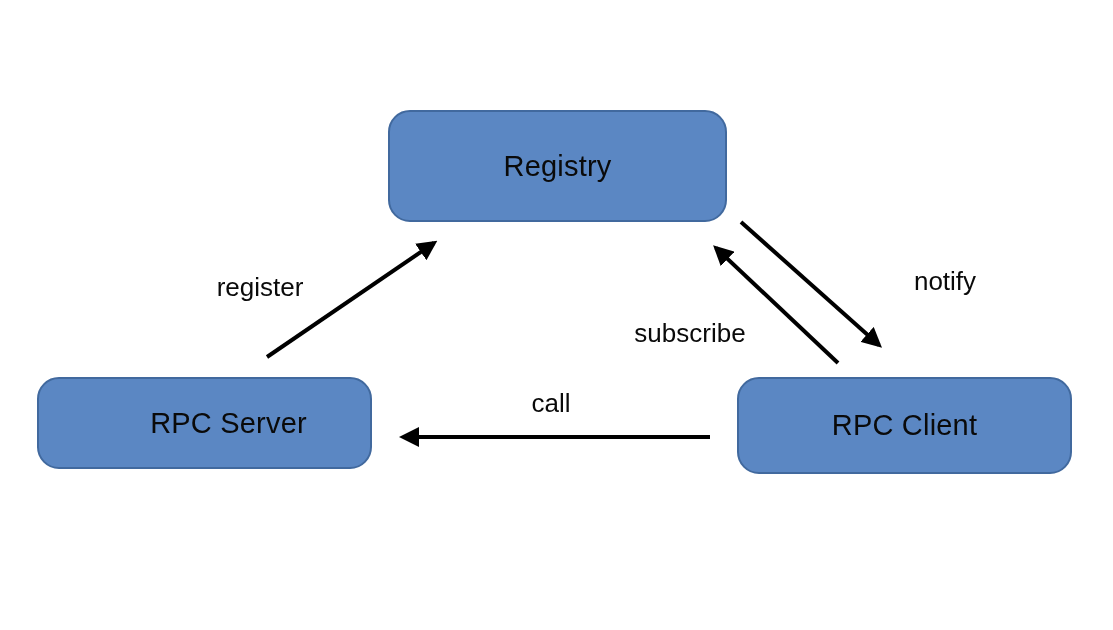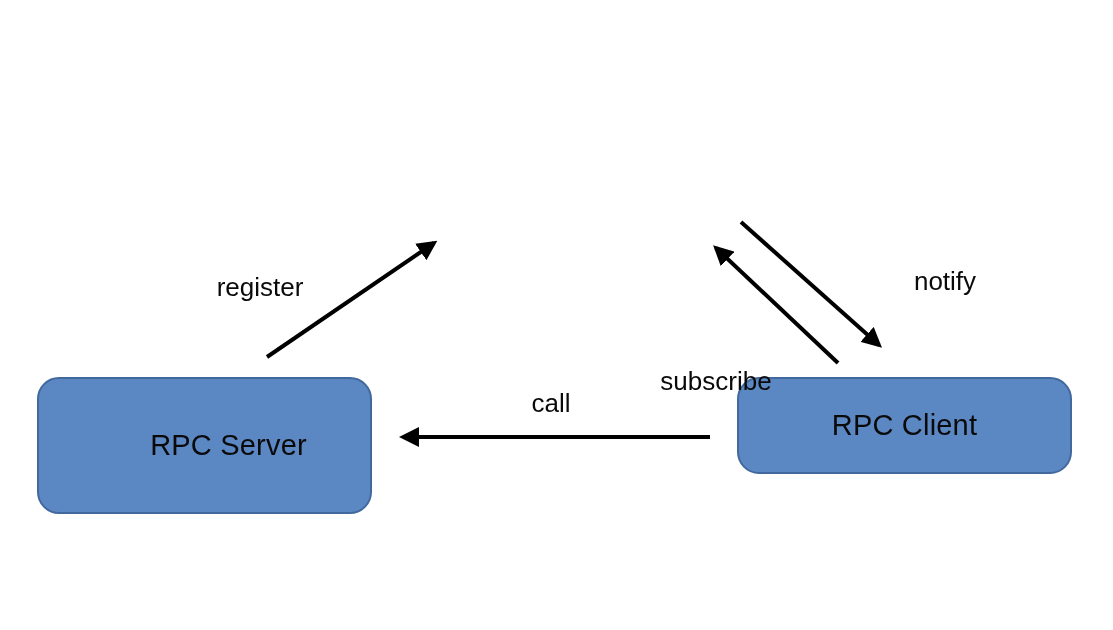--- a/index.html
+++ b/index.html
@@ -41,51 +41,54 @@
     border: 2px solid var(--node-border);
     border-radius: 22px;
     display: flex;
     align-items: center;
     justify-content: center;
     color: var(--text-color);
     font-size: 29px;
     letter-spacing: 0.2px;
   }
   .node-registry   { left: 388px; top: 110px; width: 339px; height: 112px; }
-  .node-rpc-server { left: 37px;  top: 377px; width: 335px; height: 137px; padding-left: 48px; }
+  .node-rpc-server { left: 37px;  top: 377px; width: 335px; height: 92px; padding-left: 48px; }
   .node-rpc-client { left: 737px; top: 377px; width: 335px; height: 97px; }
   .edge-label {
     position: absolute;
     transform: translate(-50%, -50%);
     color: var(--text-color);
     font-size: 26px;
     white-space: nowrap;
   }
   .label-register  { left: 260px; top: 287px; }
-  .label-subscribe { left: 716px; top: 333px; margin-top: 48px; }
+  .label-subscribe { left: 690px; top: 333px; }
   .label-notify    { left: 945px; top: 281px; }
   .label-call      { left: 551px; top: 403px; }
 </style>
 </head>
 <body>
 
 <div class="canvas">
 
   <svg class="edges" viewBox="0 0 1113 630" xmlns="http://www.w3.org/2000/svg">
     <defs>
       <marker id="arrowhead" viewBox="0 0 10 10" refX="8" refY="5" markerWidth="5" markerHeight="5" orient="auto-start-reverse">
         <path d="M 0 0 L 10 5 L 0 10 z" fill="#000000"></path>
       </marker>
     </defs>
     <line x1="267" y1="357" x2="434" y2="243" marker-end="url(#arrowhead)"></line>
     <line x1="838" y1="363" x2="716" y2="248" marker-end="url(#arrowhead)"></line>
     <line x1="741" y1="222" x2="879" y2="345" marker-end="url(#arrowhead)"></line>
     <line x1="710" y1="437" x2="403" y2="437" marker-end="url(#arrowhead)"></line>
   </svg>
 
+  <div class="node node-registry">
+    <span>Registry</span>
+  </div>
 
   <div class="node node-rpc-server">
     <span>RPC Server</span>
   </div>
 
   <div class="node node-rpc-client">
     <span>RPC Client</span>
   </div>
 
   <div class="edge-label label-register">register</div>

